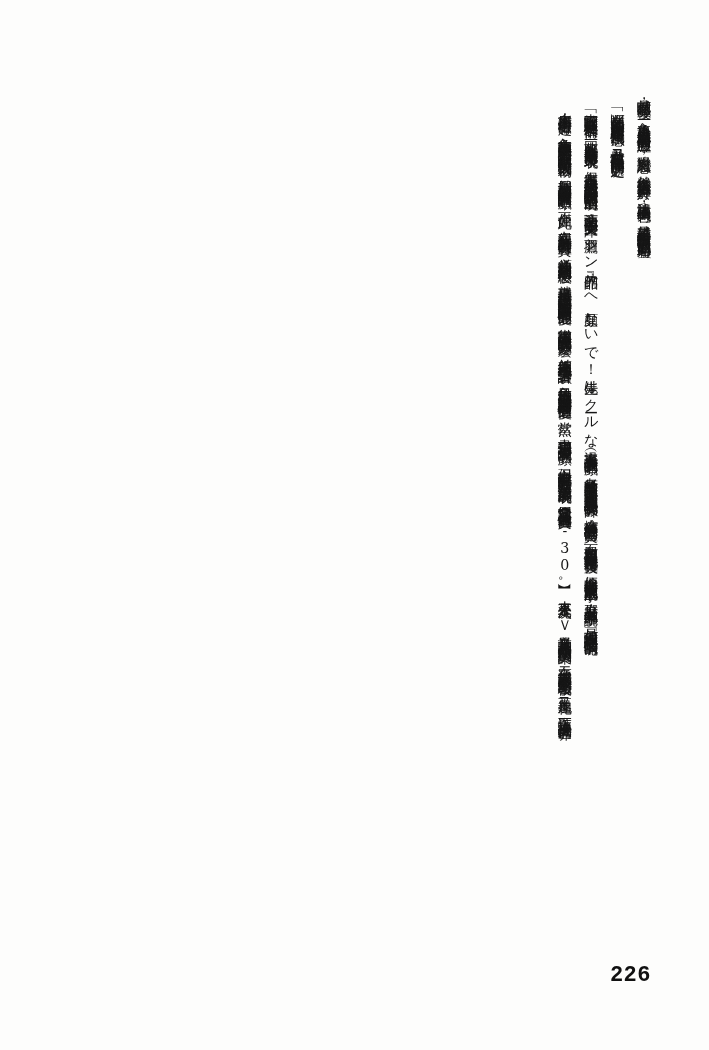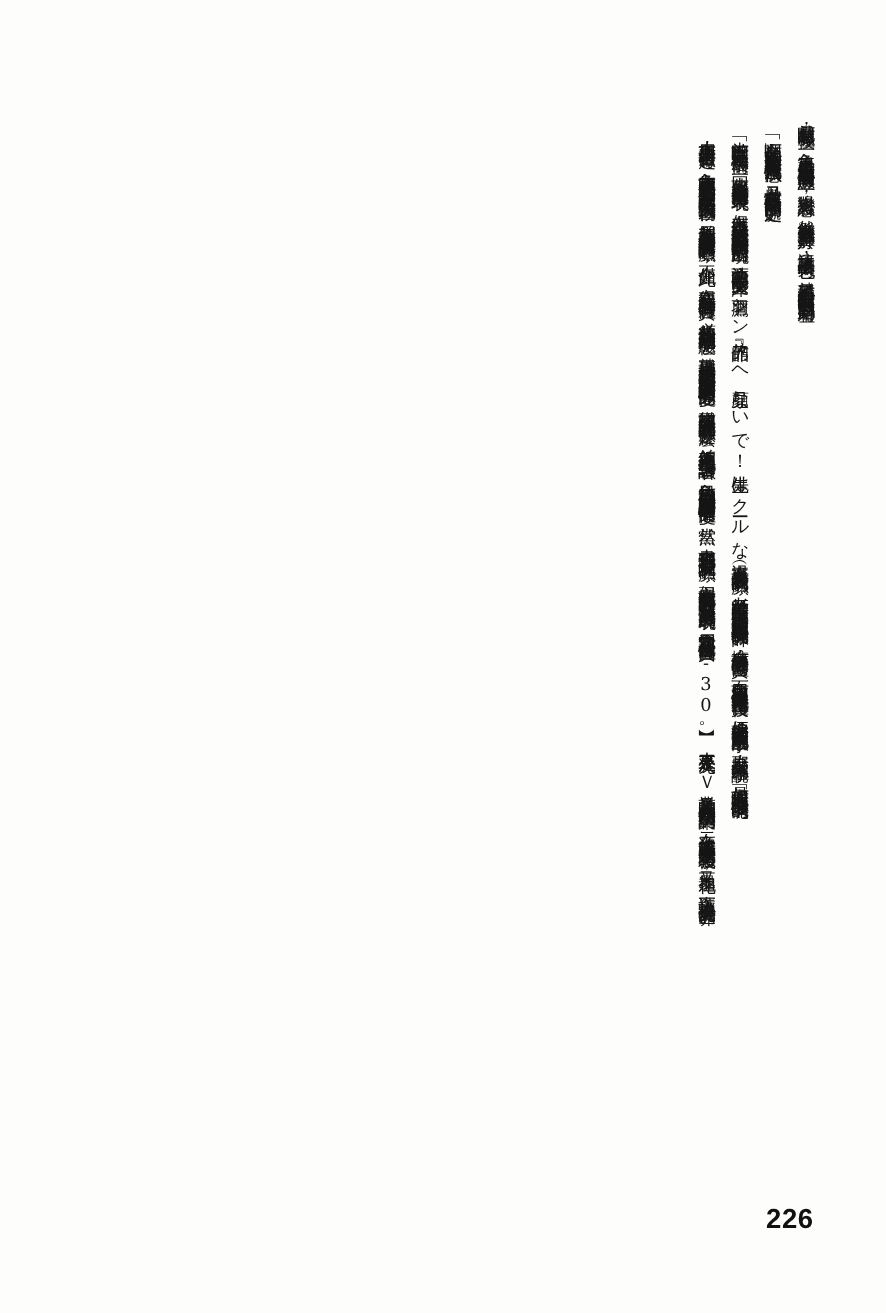--- a/index.html
+++ b/index.html
@@ -48,21 +48,21 @@
     padding: 0;
     text-indent: 1em;
   }
   .vtext p.noindent {
     text-indent: 0;
   }
   .pagenum {
     position: absolute;
     right: 6px;
     bottom: 4px;
-    font-family: Liberation Sans, sans-serif;
+    font-family: Liberation Mono, monospace;
     font-size: 22px;
     font-weight: bold;
     color: #111;
     letter-spacing: 0.5px;
   }
 </style>
 </head>
 <body>
 
 <div class="page">

